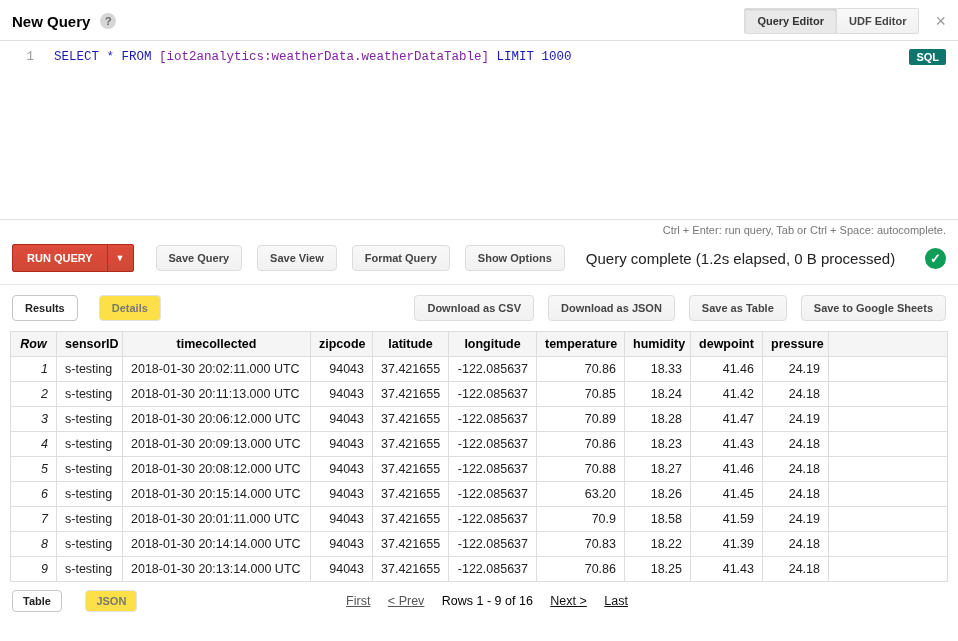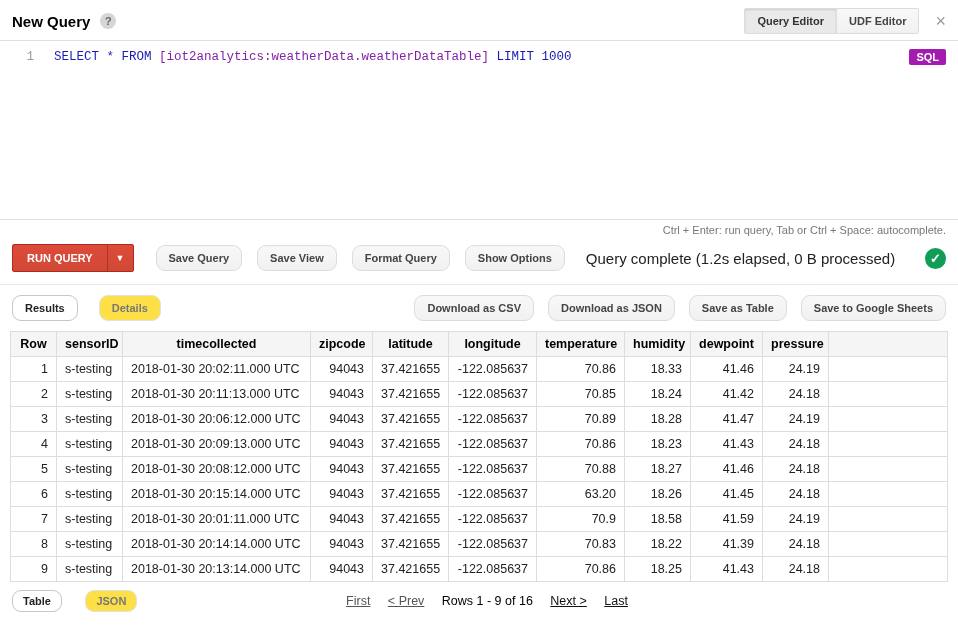--- a/index.html
+++ b/index.html
@@ -14,41 +14,41 @@
   .page-title { font-size:15px; font-weight:bold; color:#000; }
   .help-icon {
     margin-left:10px; width:16px; height:16px; border-radius:50%;
     background:#d6d6d6; color:#666; font-size:11px; font-weight:bold;
     text-align:center; line-height:16px; cursor:pointer;
   }
   .top-right { margin-left:auto; display:flex; align-items:center; }
   .btn {
     display:inline-block; padding:6px 12px; font-size:11px; font-weight:bold;
     color:#444; background:linear-gradient(#f8f8f8,#f1f1f1);
-    border:1px solid #dcdcdc; border-radius:9px; cursor:pointer; white-space:nowrap;
+    border:1px solid #dcdcdc; border-radius:4px; cursor:pointer; white-space:nowrap;
     font-family:"Liberation Sans", sans-serif;
   }
   .seg-left { border-radius:2px 0 0 2px; }
   .seg-right { border-radius:0 2px 2px 0; border-left:none; }
   .btn.pressed { background:#e9e9e9; box-shadow:inset 0 1px 2px rgba(0,0,0,.12); color:#333; }
   .close-icon { margin-left:16px; color:#9a9a9a; font-size:18px; line-height:18px; cursor:pointer; }
 
   
   .editor {
     position:relative; height:180px; border-top:1px solid #e0e0e0; border-bottom:1px solid #e0e0e0;
     display:flex; font-family:"Liberation Mono","DejaVu Sans Mono",monospace; font-size:12.5px;
     background:#fff;
   }
   .gutter { width:44px; padding:9px 10px 0 0; text-align:right; color:#9a9a9a; }
   .code { padding:9px 0 0 10px; white-space:pre; }
   .tok-keyword { color:#1a1ab5; }
   .tok-table-ref { color:#8222a8; }
   .tok-number { color:#1a1ab5; }
   .sql-badge {
-    position:absolute; top:8px; right:12px; background:#a21caf; color:#fff;
+    position:absolute; top:8px; right:12px; background:#0f766e; color:#fff;
     font-family:"Liberation Sans",sans-serif; font-size:11px; font-weight:bold;
     padding:2px 7px; border-radius:2px;
   }
 
   
   .hint { text-align:right; padding:4px 12px 2px; font-size:11px; color:#777; }
   .toolbar { display:flex; align-items:center; padding:6px 12px 12px; }
   .run-group {
     display:inline-flex; align-items:stretch; border:1px solid #b0281a; border-radius:2px;
     background:linear-gradient(#dd4b39,#d14836); color:#fff; font-size:11px; font-weight:bold;
@@ -70,21 +70,21 @@
   .tab-btn.active { background:#fff; border:1px solid #c6c6c6; color:#222; }
   .tab-btn.inactive { background:#fde047; border:1px solid #e2e2e2; color:#777;margin-left:15px; }
   .results-actions { margin-left:auto; display:flex; }
   .results-actions .btn { margin-left:14px; }
 
   
   table { border-collapse:collapse; table-layout:fixed; width:938px; margin:2px 10px 0; font-size:12.5px; }
   th, td { border:1px solid #ddd; padding:5px 8px; overflow:hidden; white-space:nowrap; }
   thead th { background:#f5f5f5; font-weight:bold; text-align:center; color:#000; }
   tbody td { background:#fff; color:#222; }
-  .c0 { width:46px; }  td.c0 { text-align:right; }
+  .c0 { width:46px;font-style:italic; }  td.c0 { text-align:right; }
   .c1 { width:66px; }  td.c1 { text-align:left; }
   .c2 { width:188px; } td.c2 { text-align:left; }
   .c3 { width:62px; }  td.c3 { text-align:right; }
   .c4 { width:76px; }  td.c4 { text-align:right; }
   .c5 { width:88px; }  td.c5 { text-align:right; }
   .c6 { width:88px; }  td.c6 { text-align:right; }
   .c7 { width:66px; }  td.c7 { text-align:right; }
   .c8 { width:72px; }  td.c8 { text-align:right; }
   .c9 { width:66px; }  td.c9 { text-align:right; }
   .c10 { }             td.c10 { text-align:left; }

